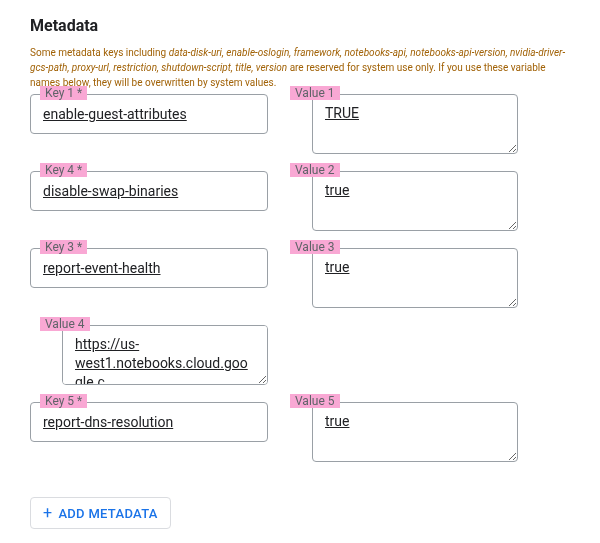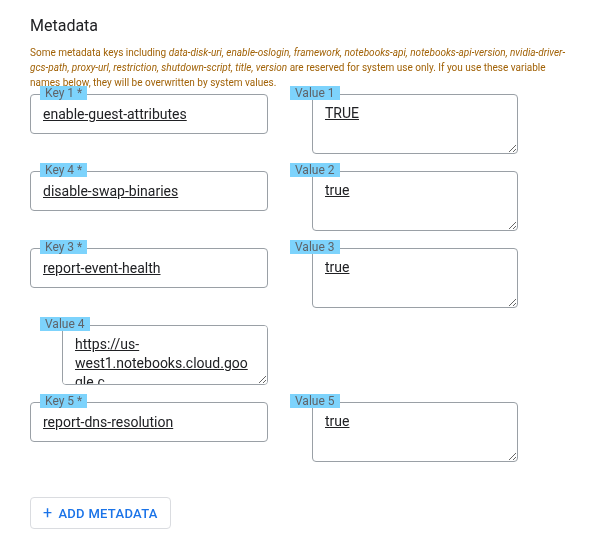--- a/index.html
+++ b/index.html
@@ -5,41 +5,41 @@
     * { box-sizing: border-box; margin: 0; padding: 0; }
     body {
       font-family: Roboto, "Helvetica Neue", Arial, sans-serif;
       font-size: 14px;
       color: #202124;
       padding: 16px 30px;
       width: 600px;
     }
     .heading {
       font-size: 16px;
-      font-weight: 400;
+      font-weight: 700;
       margin-bottom: 10px;
       color: #202124;
     }
     .description {
       font-size: 10px;
       line-height: 1.5;
       color: #a16207;
       margin-bottom: 4px;
     }
     .description .italic { font-style: italic; }
     .rows-container { display: flex; flex-direction: column; gap: 14px; }
     .row { display: flex; gap: 12px; align-items: flex-start; }
     .field { position: relative; flex: 0 0 auto; }
     .field.key { width: 238px; }
     .field.value { width: 238px; padding-left: 32px; }
     .field-label {
       position: absolute;
       top: -8px;
       left: 10px;
-      background: #7dd3fc;
+      background: #f9a8d4;
       padding: 0 5px;
       font-size: 12px;
       color: #5f6368;
     }
     .field input, .field textarea {
       width: 100%;
       border: 1px solid #9aa0a6;
       border-radius: 4px;
       font-family: inherit;
       font-size: 14px;

